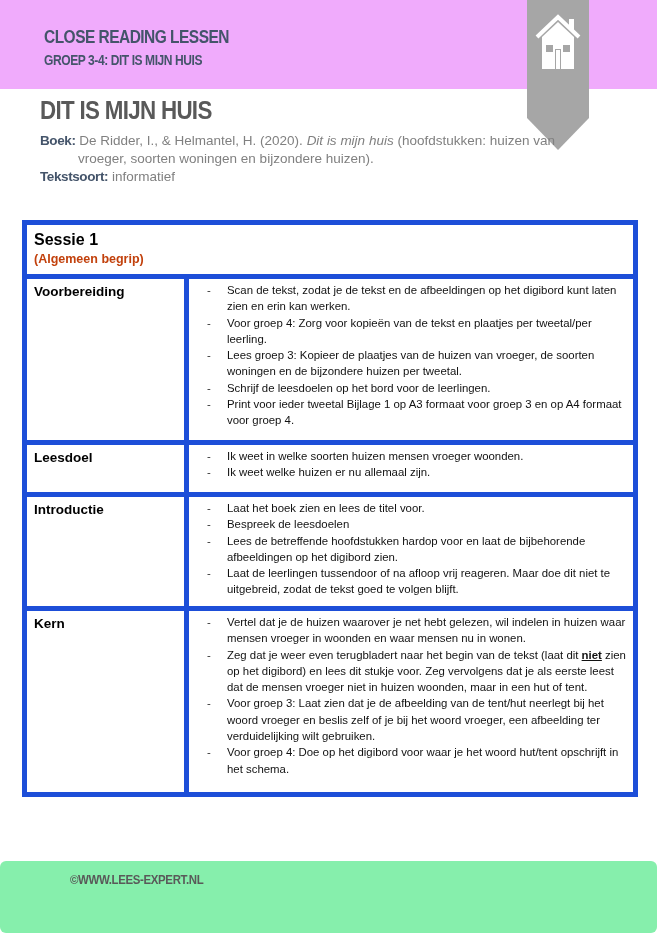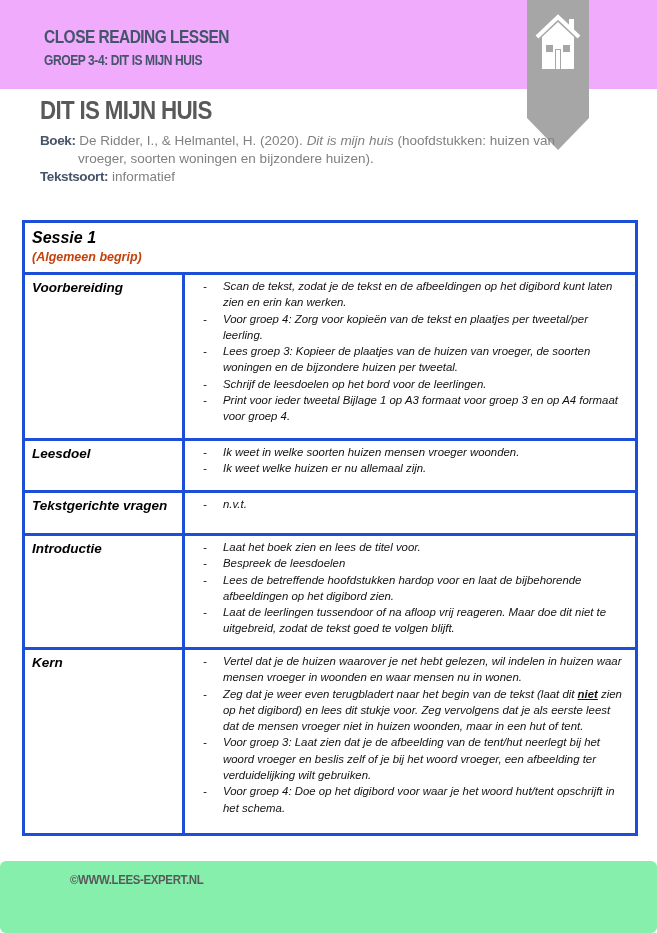--- a/index.html
+++ b/index.html
@@ -41,21 +41,21 @@
   .meta .indent { padding-left: 38px; display: block; }
   .meta em { font-style: italic; }
 
   .lesson-table {
     position: absolute; left: 22px; top: 220px; width: 616px;
     border: 3px solid #a6a6a6; box-sizing: border-box;
     border-collapse: collapse;
     font-family: "Liberation Sans", sans-serif;
   }
   .lesson-table td {
-    border: 3px solid #1d4ed8; vertical-align: top; padding: 0; font-style: italic;
+    border: 5px solid #1d4ed8; vertical-align: top; padding: 0;
   }
   .head-cell { padding: 5px 0 0 7px !important; height: 44px; }
   .session-title { font-weight: bold; font-size: 16px; color: #000; line-height: 20px; }
   .session-sub { font-weight: bold; font-size: 12.5px; color: #c2410c; line-height: 18px; }
   .label-cell {
     width: 150px; padding: 3px 0 0 7px !important;
     font-weight: bold; font-size: 13.5px; color: #000; line-height: 19px; margin-top: 16px;
   }
   .content-cell { padding: 3px 6px 0 18px !important; }
   .content-cell ul { margin: 0; padding: 0; list-style: none; }
@@ -134,28 +134,20 @@
   </tr>
   <tr style="height:52px">
     <td class="label-cell">Leesdoel</td>
     <td class="content-cell">
       <ul>
         <li>Ik weet in welke soorten huizen mensen vroeger woonden.</li>
         <li>Ik weet welke huizen er nu allemaal zijn.</li>
       </ul>
     </td>
   </tr>
-  <tr style="height:43px">
-    <td class="label-cell">Tekstgerichte vragen</td>
-    <td class="content-cell">
-      <ul>
-        <li>n.v.t.</li>
-      </ul>
-    </td>
-  </tr>
   <tr style="height:114px">
     <td class="label-cell">Introductie</td>
     <td class="content-cell">
       <ul>
         <li>Laat het boek zien en lees de titel voor.</li>
         <li>Bespreek de leesdoelen</li>
         <li>Lees de betreffende hoofdstukken hardop voor en laat de bijbehorende afbeeldingen op het digibord zien.</li>
         <li>Laat de leerlingen tussendoor of na afloop vrij reageren. Maar doe dit niet te uitgebreid, zodat de tekst goed te volgen blijft.</li>
       </ul>
     </td>

